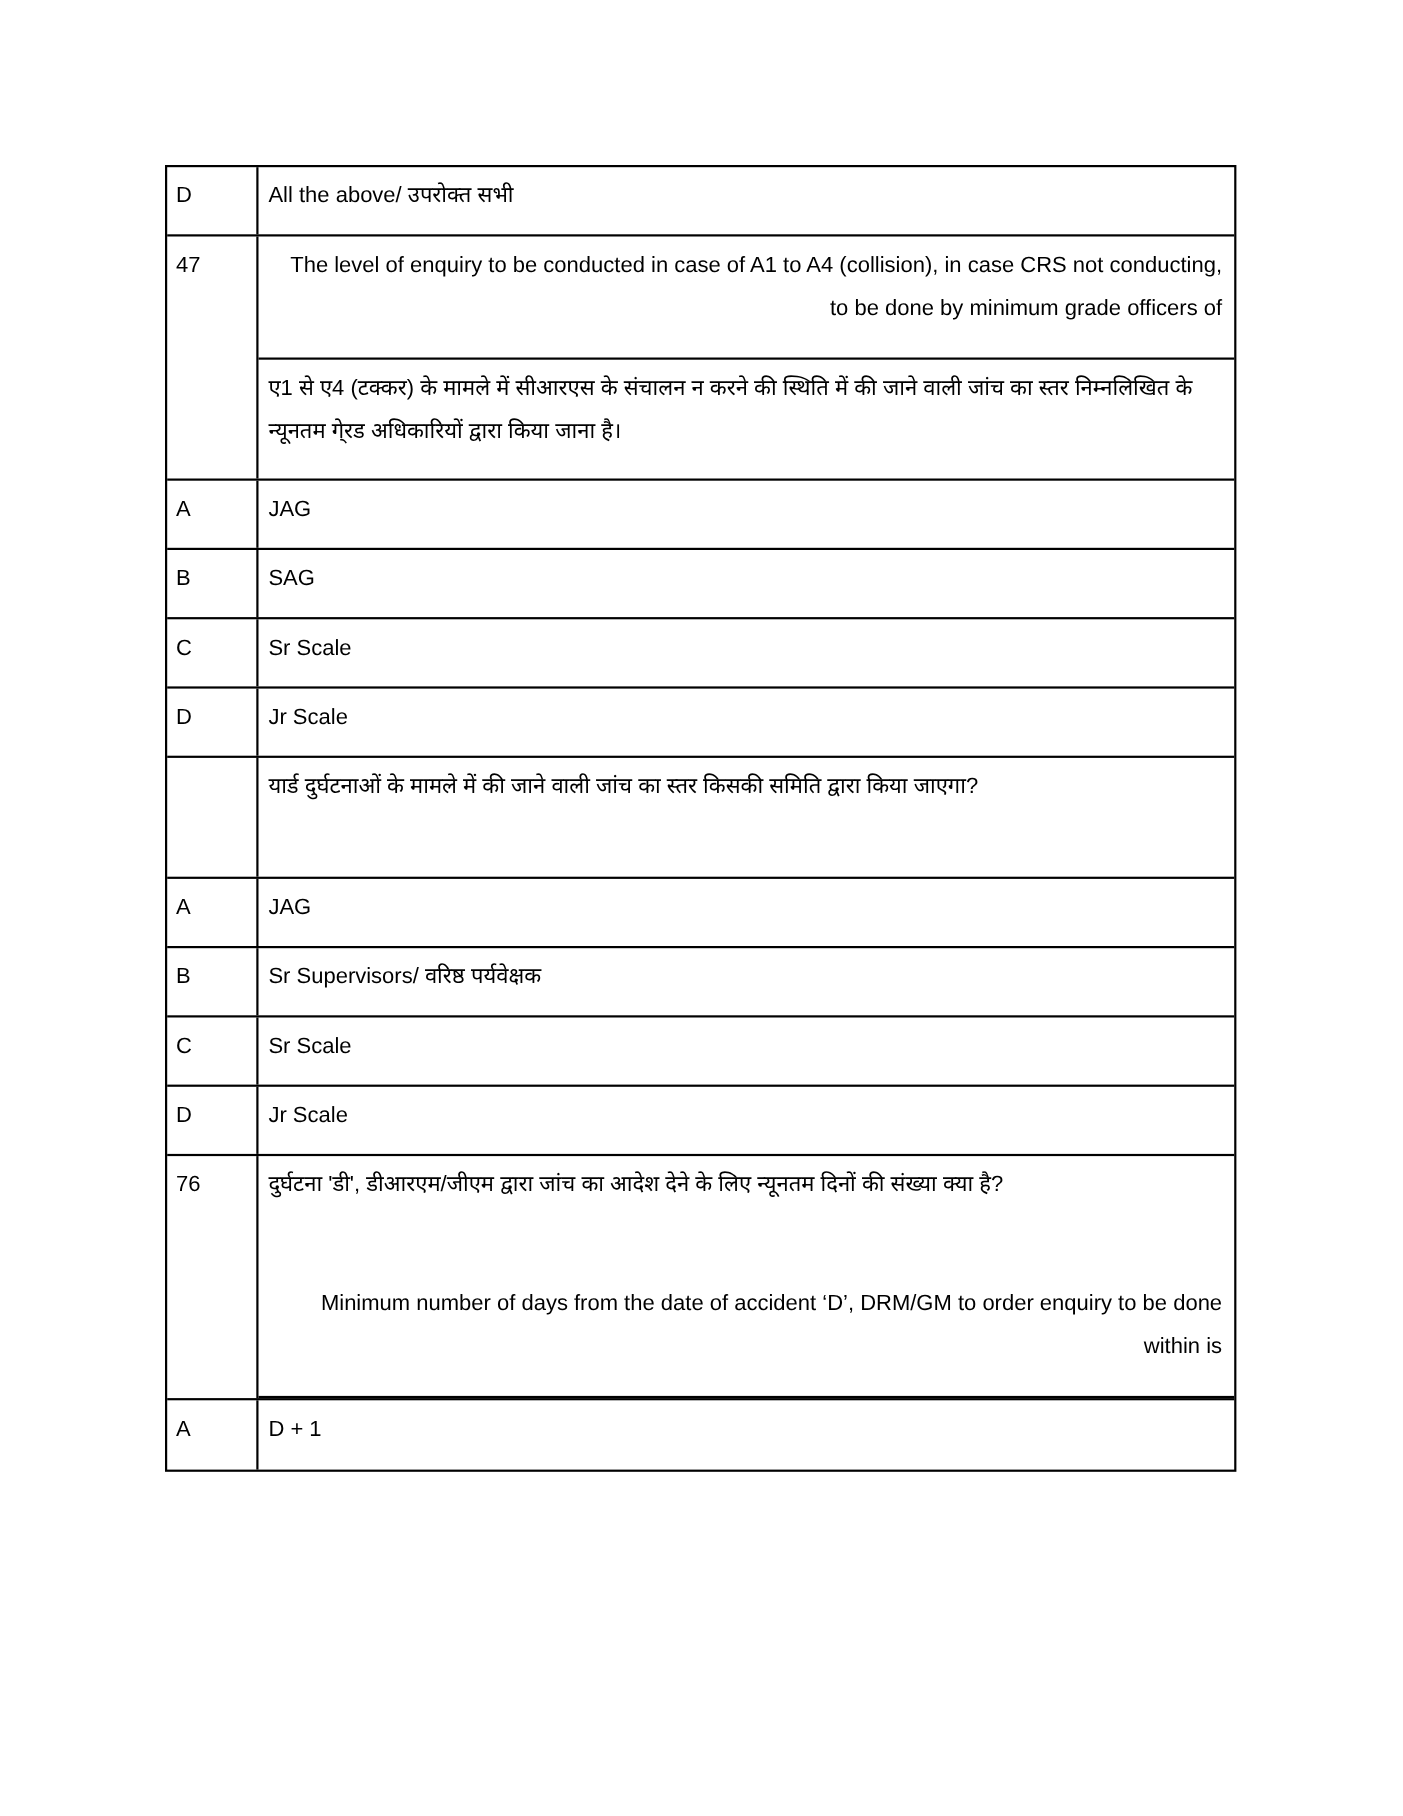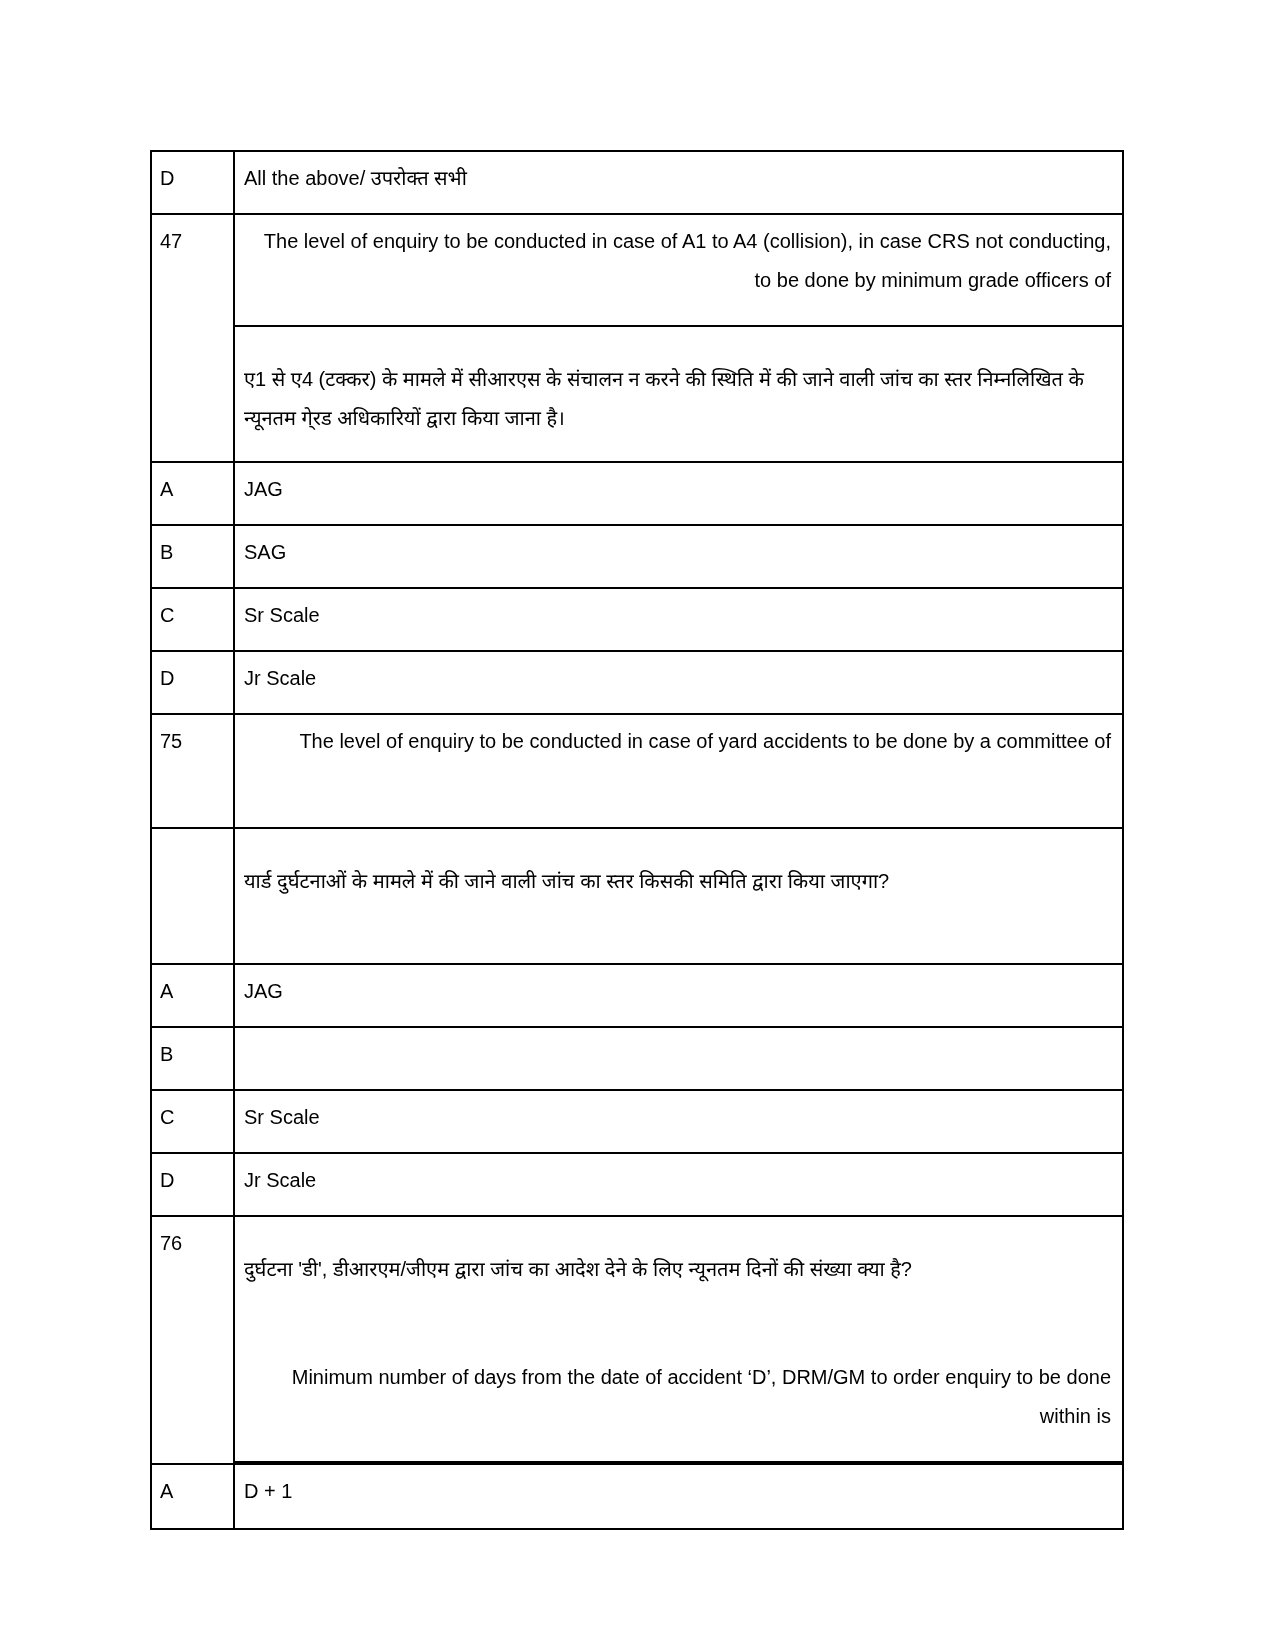--- a/index.html
+++ b/index.html
@@ -40,21 +40,21 @@
     width:83px;
     border-right:2px solid #000000;
   }
   .c2{
     flex:1 1 auto;
     padding-left:9px;
     padding-right:11px;
   }
   .opt-row{min-height:63px;}
   .q-en{min-height:112px;text-align:right;}
-  .q-hi{min-height:108px;margin-top:26px;}
+  .q-hi{min-height:108px;}
   .stack{
     flex:1 1 auto;
     display:flex;
     flex-direction:column;
   }
   .stack .q-en{border-bottom:2px solid #000000;}
   .stack .c2{width:100%;}
 </style>
 </head>
 <body>
@@ -82,33 +82,30 @@
       </div>
       <div class="trow opt-row">
         <div class="cell c1">C</div>
         <div class="cell c2">Sr Scale</div>
       </div>
       <div class="trow opt-row">
         <div class="cell c1">D</div>
         <div class="cell c2">Jr Scale</div>
       </div>
       <div class="trow">
-        <div class="cell c1">75</div>
-        <div class="cell c2 q-en">The level of enquiry to be conducted in case of yard accidents to be done by a committee of</div>
-      </div>
-      <div class="trow">
         <div class="cell c1"></div>
         <div class="cell c2 q-hi">यार्ड दुर्घटनाओं के मामले में की जाने वाली जांच का स्तर किसकी समिति द्वारा किया जाएगा?</div>
       </div>
       <div class="trow opt-row">
         <div class="cell c1">A</div>
         <div class="cell c2">JAG</div>
       </div>
       <div class="trow opt-row">
         <div class="cell c1">B</div>
+        <div class="cell c2">Sr Supervisors/ वरिष्ठ पर्यवेक्षक</div>
       </div>
       <div class="trow opt-row">
         <div class="cell c1">C</div>
         <div class="cell c2">Sr Scale</div>
       </div>
       <div class="trow opt-row">
         <div class="cell c1">D</div>
         <div class="cell c2">Jr Scale</div>
       </div>
       <div class="trow">

